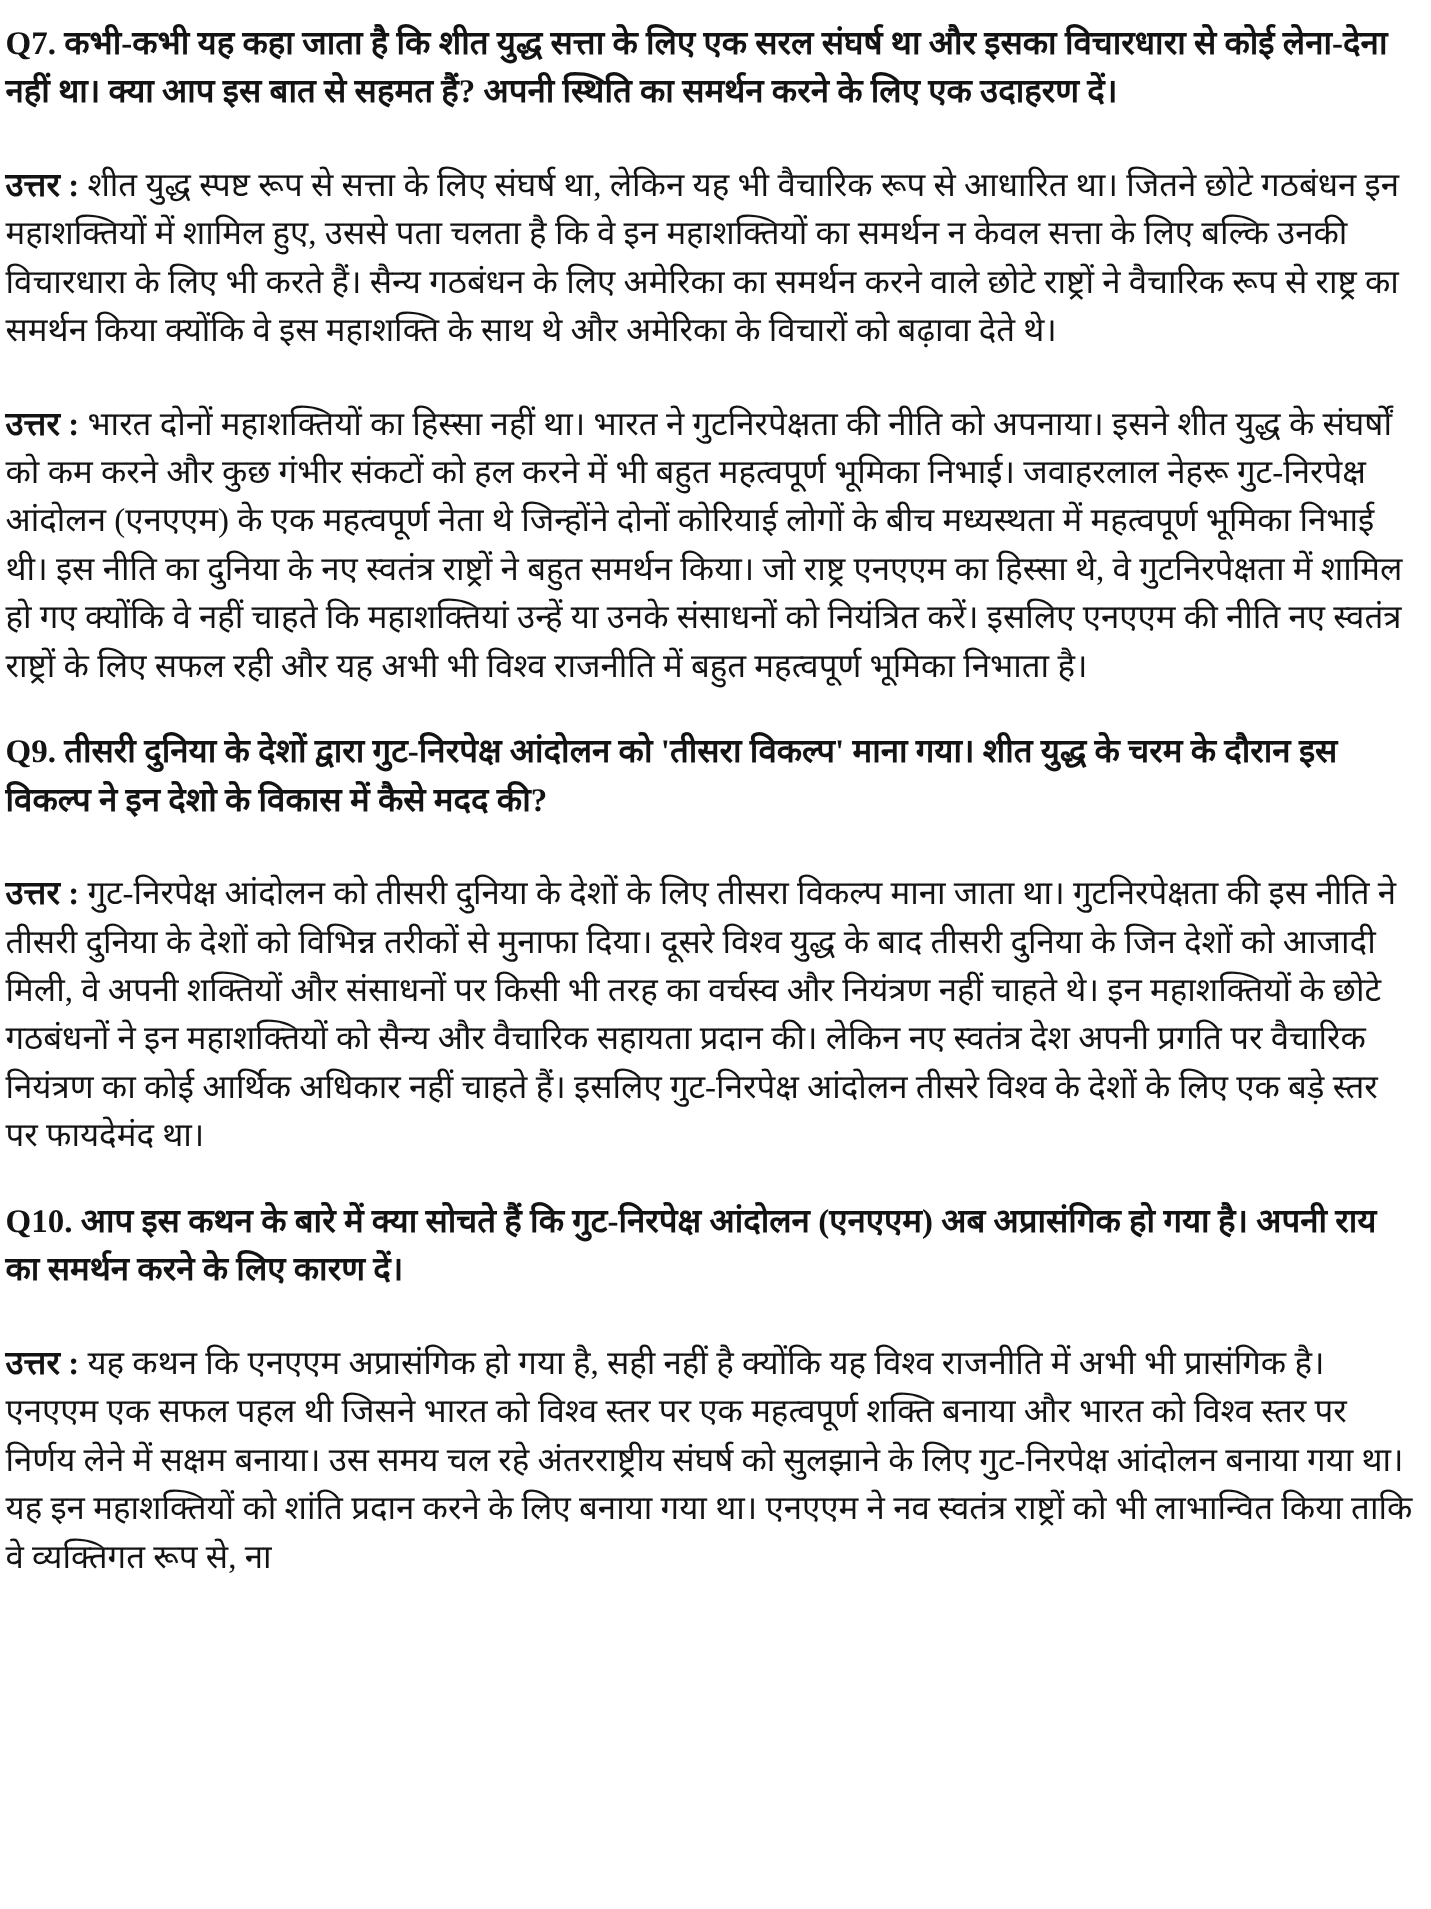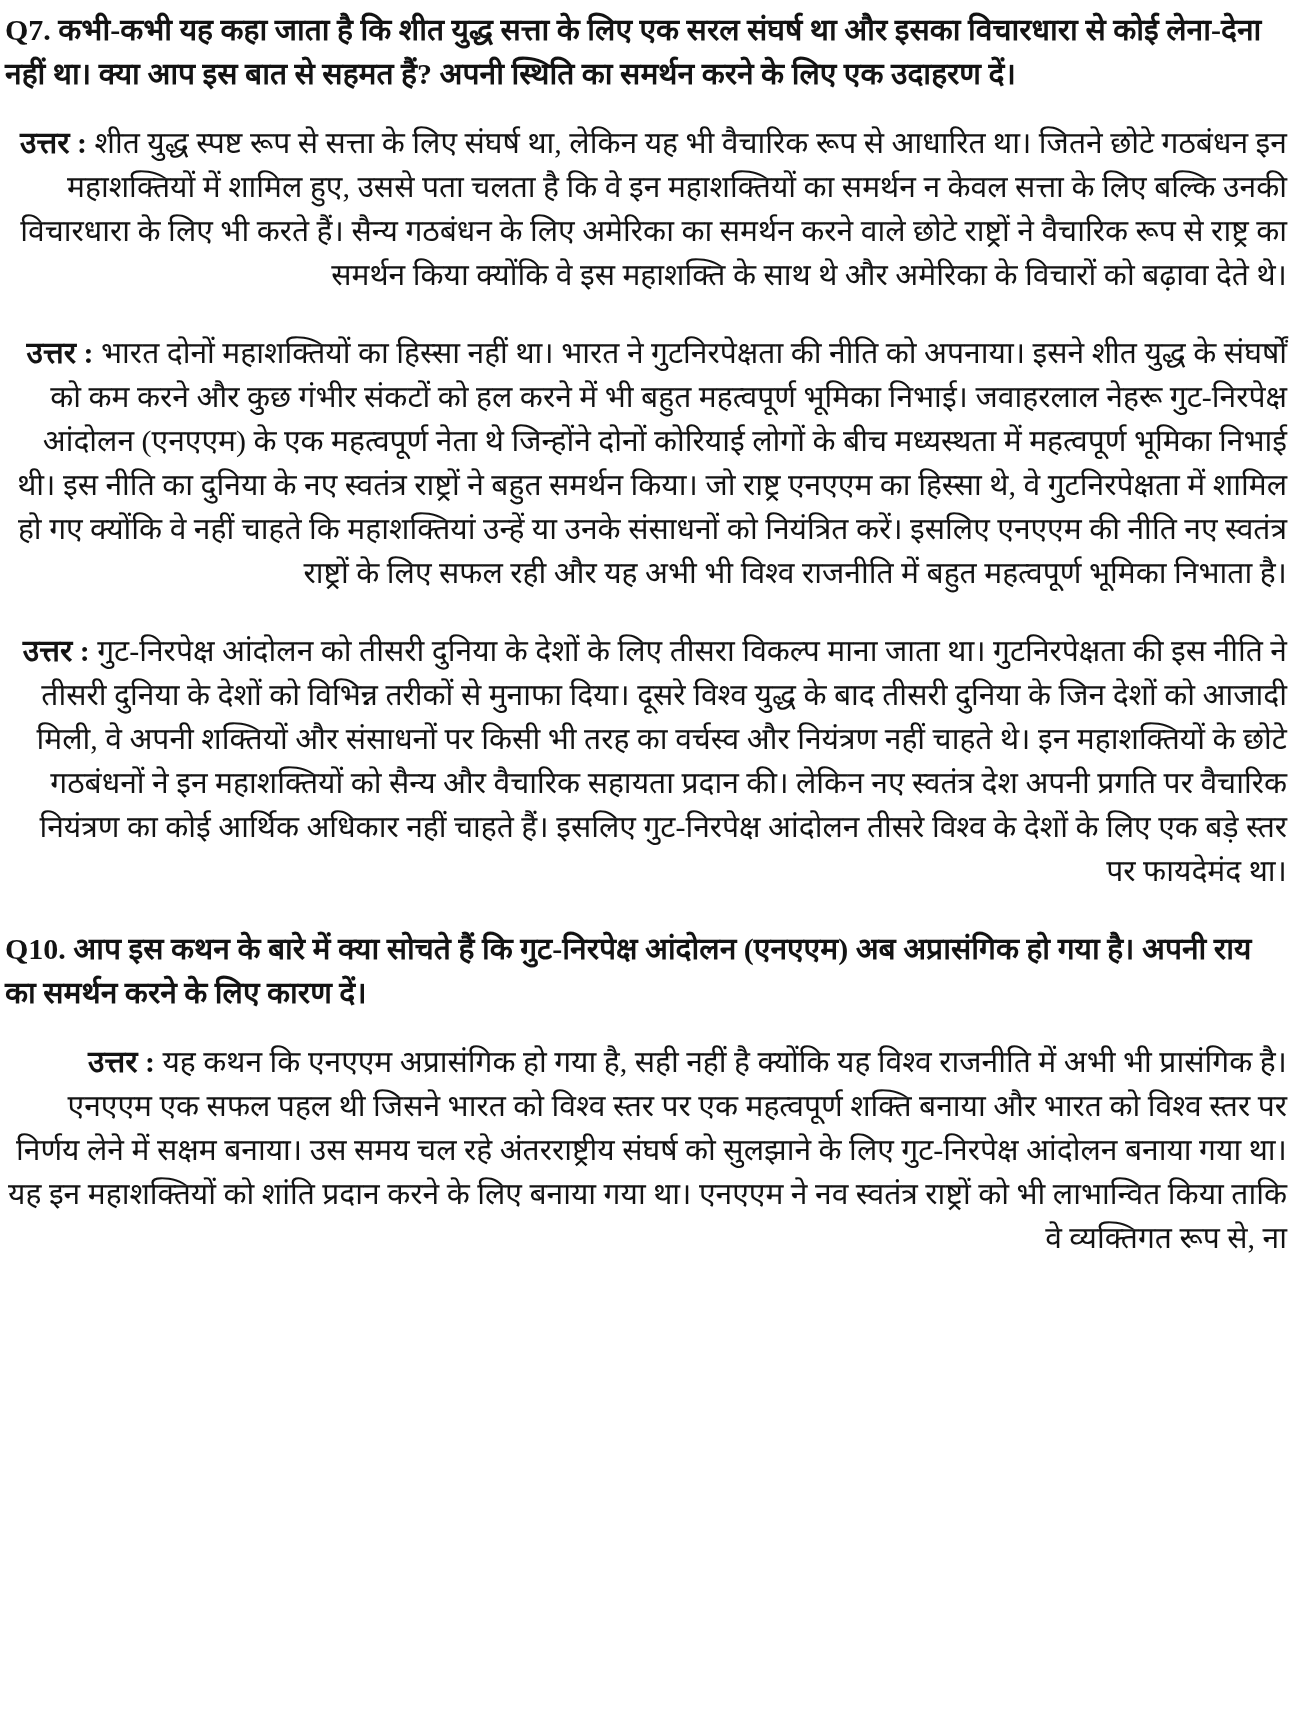--- a/index.html
+++ b/index.html
@@ -8,55 +8,55 @@
     width: 1301px;
     height: 1735px;
     background: #ffffff;
     overflow: hidden;
     font-family: "Liberation Serif", "DejaVu Serif", serif;
     color: #131313;
   }
   .page {
     width: 100%;
     height: 100%;
-    padding: 8px 14px 0 5px;
+    padding: 18px 14px 0 5px;
     border-radius: 28px;
   }
   .qa-block { margin: 0 0 34px 0; }
   .question {
     font-size: 30px;
     font-weight: 700;
     line-height: 44px;
     margin: 0;
     text-rendering: optimizeLegibility;
   }
   .answer {
     font-size: 30px;
     font-weight: 400;
     line-height: 44px;
-    margin: 25px 0 0 0;
-    text-align: right;
+    margin: 41px 0 0 0;
   }
   .answer-label { font-weight: 700; }
 </style>
 </head>
 <body>
 
 <main class="page">
 
   <section class="qa-block">
     <h2 class="question">Q7. कभी-कभी यह कहा जाता है कि शीत युद्ध सत्ता के लिए एक सरल संघर्ष था और इसका विचारधारा से कोई लेना-देना नहीं था। क्या आप इस बात से सहमत हैं? अपनी स्थिति का समर्थन करने के लिए एक उदाहरण दें।</h2>
     <p class="answer"><span class="answer-label">उत्तर :</span> <span>शीत युद्ध स्पष्ट रूप से सत्ता के लिए संघर्ष था, लेकिन यह भी वैचारिक रूप से आधारित था। जितने छोटे गठबंधन इन महाशक्तियों में शामिल हुए, उससे पता चलता है कि वे इन महाशक्तियों का समर्थन न केवल सत्ता के लिए बल्कि उनकी विचारधारा के लिए भी करते हैं। सैन्य गठबंधन के लिए अमेरिका का समर्थन करने वाले छोटे राष्ट्रों ने वैचारिक रूप से राष्ट्र का समर्थन किया क्योंकि वे इस महाशक्ति के साथ थे और अमेरिका के विचारों को बढ़ावा देते थे।</span></p>
   </section>
 
   <section class="qa-block">
     <p class="answer"><span class="answer-label">उत्तर :</span> <span>भारत दोनों महाशक्तियों का हिस्सा नहीं था। भारत ने गुटनिरपेक्षता की नीति को अपनाया। इसने शीत युद्ध के संघर्षों को कम करने और कुछ गंभीर संकटों को हल करने में भी बहुत महत्वपूर्ण भूमिका निभाई। जवाहरलाल नेहरू गुट-निरपेक्ष आंदोलन (एनएएम) के एक महत्वपूर्ण नेता थे जिन्होंने दोनों कोरियाई लोगों के बीच मध्यस्थता में महत्वपूर्ण भूमिका निभाई थी। इस नीति का दुनिया के नए स्वतंत्र राष्ट्रों ने बहुत समर्थन किया। जो राष्ट्र एनएएम का हिस्सा थे, वे गुटनिरपेक्षता में शामिल हो गए क्योंकि वे नहीं चाहते कि महाशक्तियां उन्हें या उनके संसाधनों को नियंत्रित करें। इसलिए एनएएम की नीति नए स्वतंत्र राष्ट्रों के लिए सफल रही और यह अभी भी विश्व राजनीति में बहुत महत्वपूर्ण भूमिका निभाता है।</span></p>
   </section>
 
   <section class="qa-block">
+    <h2 class="question">Q9. तीसरी दुनिया के देशों द्वारा गुट-निरपेक्ष आंदोलन को 'तीसरा विकल्प' माना गया। शीत युद्ध के चरम के दौरान इस विकल्प ने इन देशो के विकास में कैसे मदद की?</h2>
     <p class="answer"><span class="answer-label">उत्तर :</span> <span>गुट-निरपेक्ष आंदोलन को तीसरी दुनिया के देशों के लिए तीसरा विकल्प माना जाता था। गुटनिरपेक्षता की इस नीति ने तीसरी दुनिया के देशों को विभिन्न तरीकों से मुनाफा दिया। दूसरे विश्व युद्ध के बाद तीसरी दुनिया के जिन देशों को आजादी मिली, वे अपनी शक्तियों और संसाधनों पर किसी भी तरह का वर्चस्व और नियंत्रण नहीं चाहते थे। इन महाशक्तियों के छोटे गठबंधनों ने इन महाशक्तियों को सैन्य और वैचारिक सहायता प्रदान की। लेकिन नए स्वतंत्र देश अपनी प्रगति पर वैचारिक नियंत्रण का कोई आर्थिक अधिकार नहीं चाहते हैं। इसलिए गुट-निरपेक्ष आंदोलन तीसरे विश्व के देशों के लिए एक बड़े स्तर पर फायदेमंद था।</span></p>
   </section>
 
   <section class="qa-block">
     <h2 class="question">Q10. आप इस कथन के बारे में क्या सोचते हैं कि गुट-निरपेक्ष आंदोलन (एनएएम) अब अप्रासंगिक हो गया है। अपनी राय का समर्थन करने के लिए कारण दें।</h2>
     <p class="answer"><span class="answer-label">उत्तर :</span> <span>यह कथन कि एनएएम अप्रासंगिक हो गया है, सही नहीं है क्योंकि यह विश्व राजनीति में अभी भी प्रासंगिक है। एनएएम एक सफल पहल थी जिसने भारत को विश्व स्तर पर एक महत्वपूर्ण शक्ति बनाया और भारत को विश्व स्तर पर निर्णय लेने में सक्षम बनाया। उस समय चल रहे अंतरराष्ट्रीय संघर्ष को सुलझाने के लिए गुट-निरपेक्ष आंदोलन बनाया गया था। यह इन महाशक्तियों को शांति प्रदान करने के लिए बनाया गया था। एनएएम ने नव स्वतंत्र राष्ट्रों को भी लाभान्वित किया ताकि वे व्यक्तिगत रूप से, ना</span></p>
   </section>
 
 </main>
 

